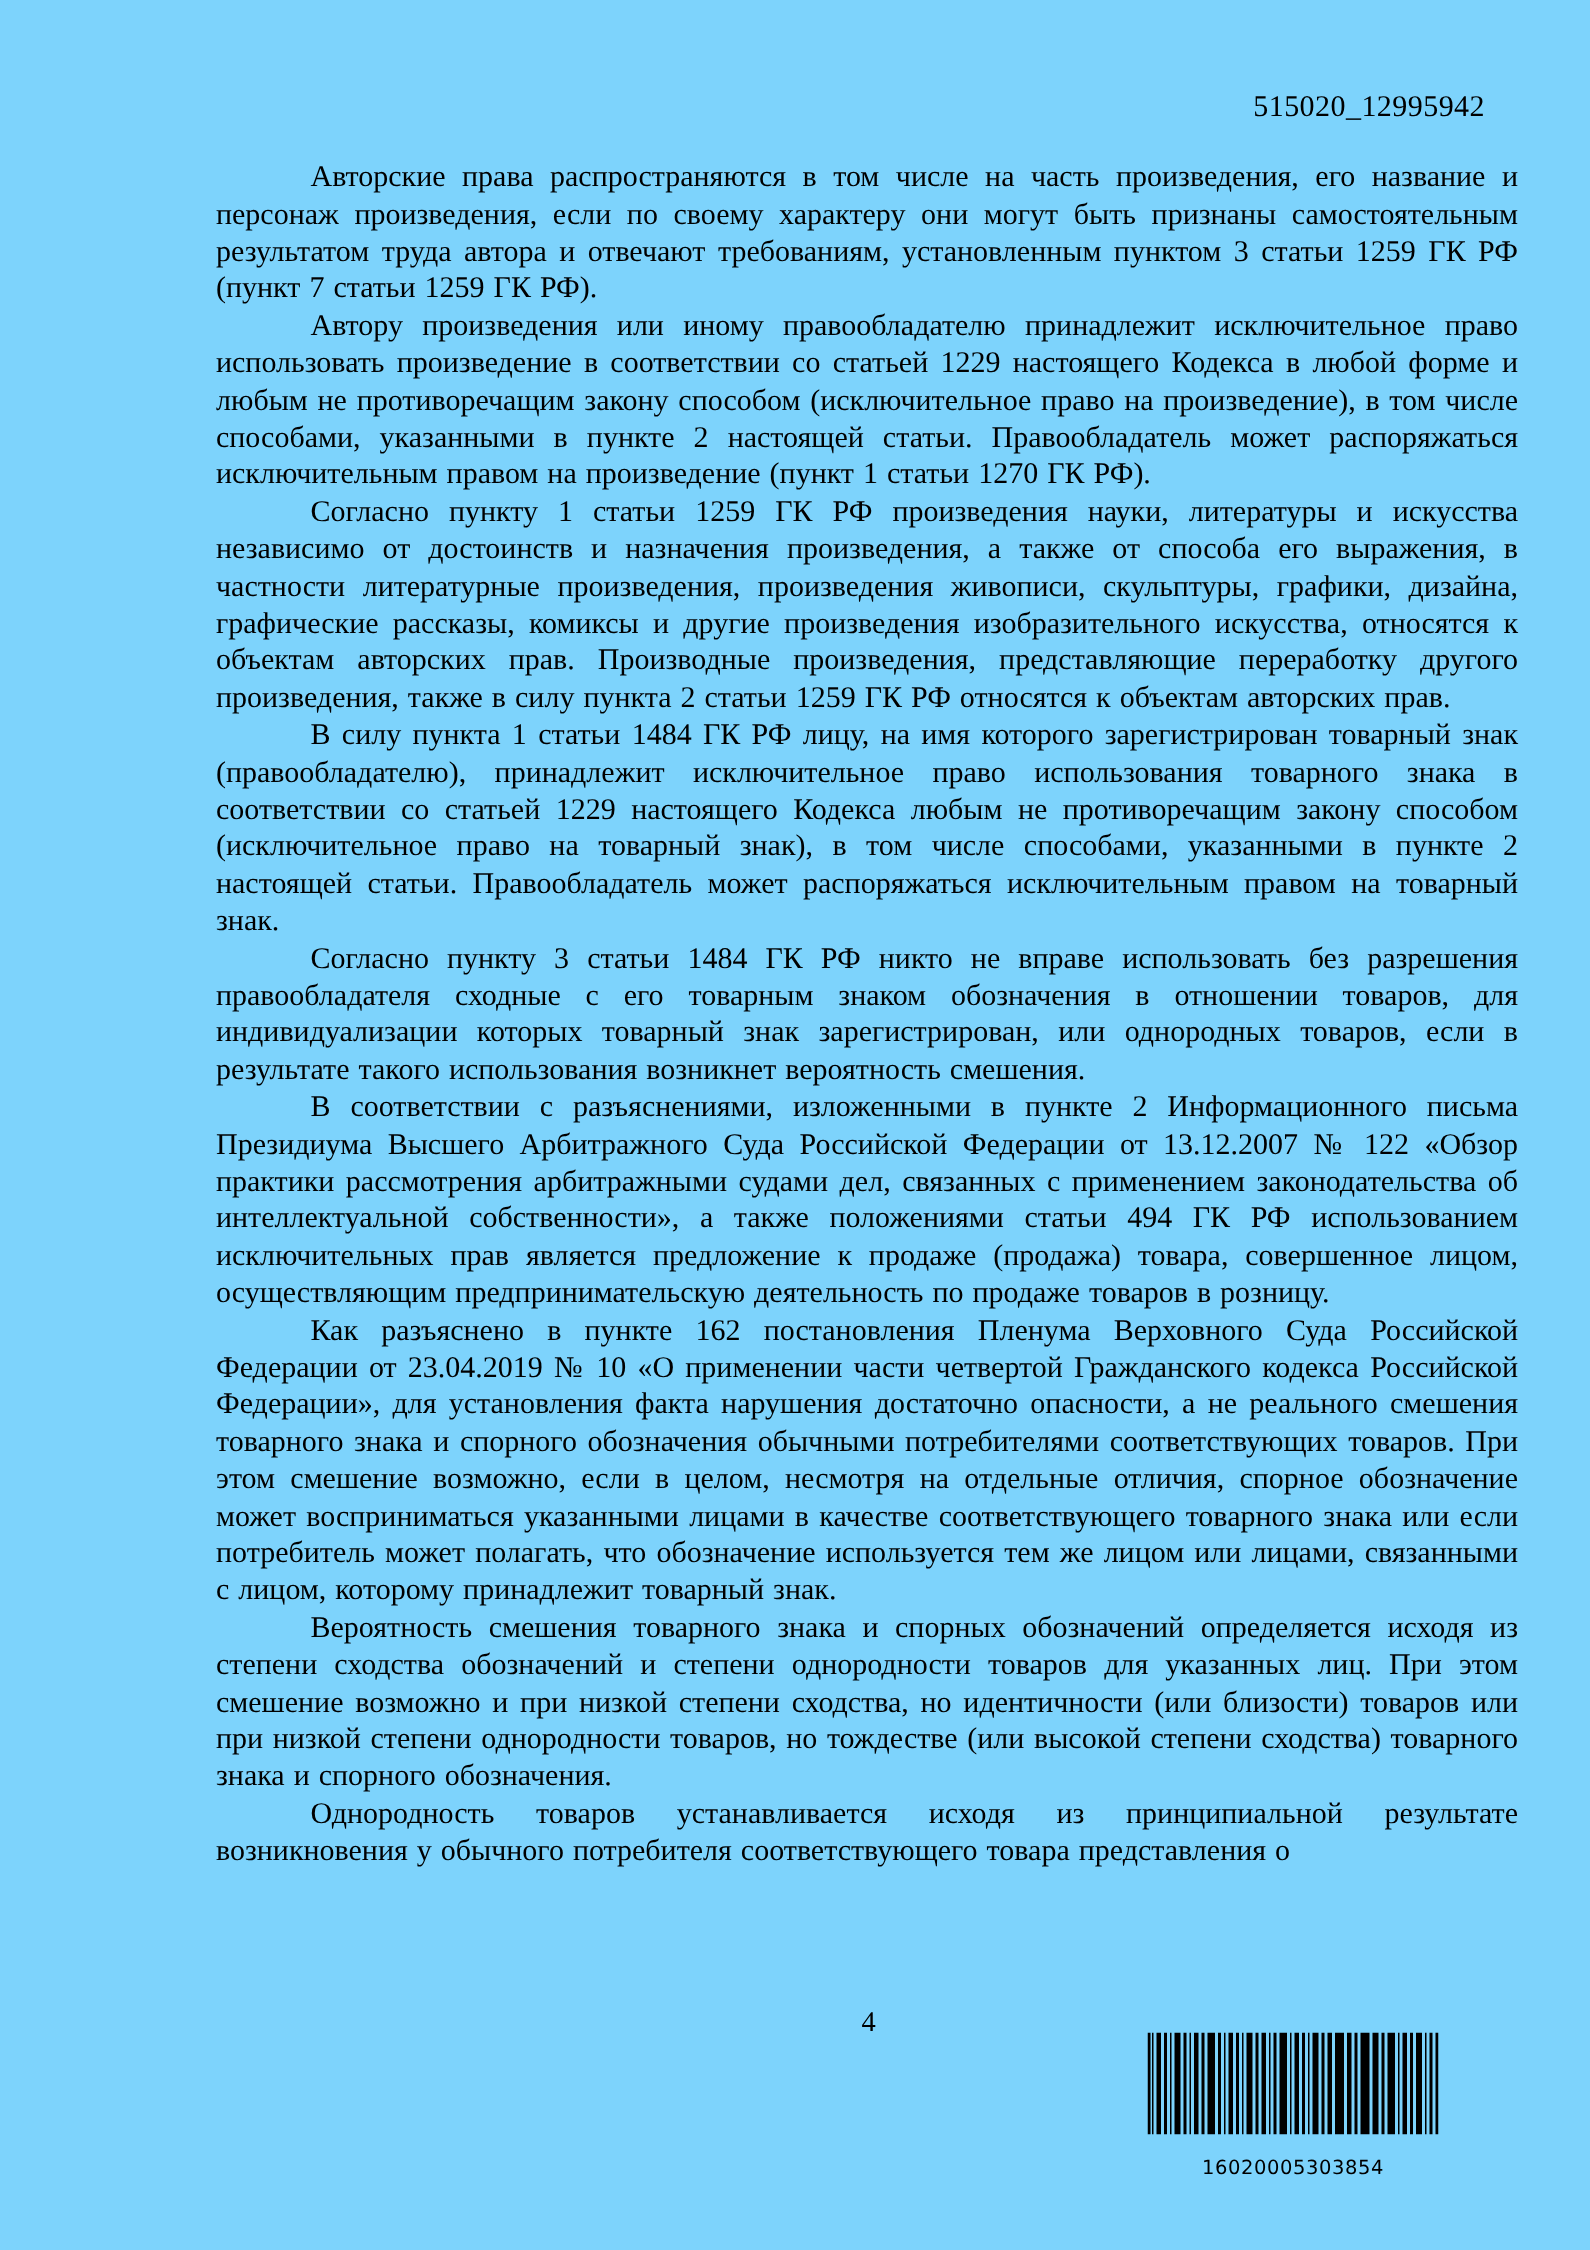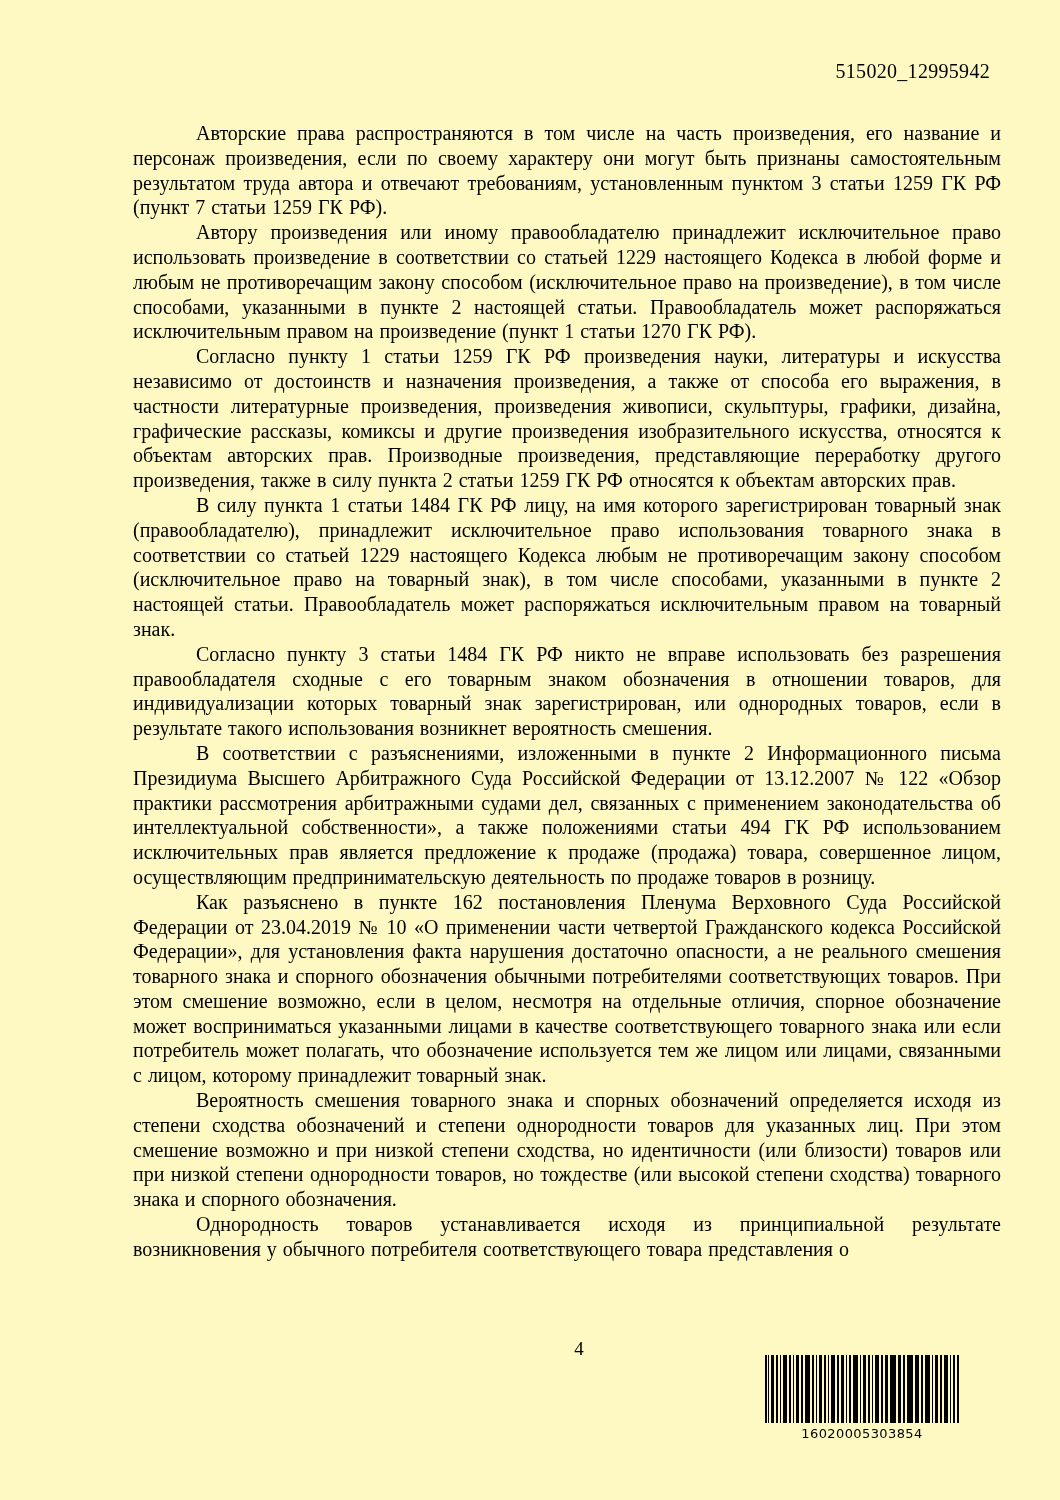--- a/index.html
+++ b/index.html
@@ -1,44 +1,43 @@
 <!DOCTYPE html>
 <html><head>
 <meta charset="utf-8">
 <style>
   * { margin: 0; padding: 0; box-sizing: border-box; }
   html, body { background: #ffffff; }
   .page {
     position: relative;
     width: 1060px;
     height: 1500px;
-    background: #fef9c3;
+    background: #7dd3fc;
     color: #000000;
     font-family: "Liberation Serif", "DejaVu Serif", serif;
     overflow: hidden;
   }
   .doc-number {
     position: absolute;
     top: 60px;
     left: 0;
     width: 990px;
     text-align: right;
     font-size: 20px;
     letter-spacing: 0.3px;
     white-space: nowrap;
   }
   .doc-body {
     position: absolute;
     top: 106px;
-    left: 133px;
+    left: 144px;
     width: 868px;
     font-size: 20px;
     line-height: 24.8px;
     text-align: justify;
-    margin-top: 15px;
   }
   .doc-body p {
     margin: 0;
     text-indent: 63px;
     word-spacing: 1px;
   }
   .page-number {
     position: absolute;
     top: 1338px;
     left: 145px;
@@ -52,21 +51,21 @@
     left: 765px;
     width: 194px;
     text-align: center;
   }
   .barcode-svg {
     display: block;
     width: 194px;
     height: 68px;
   }
   .barcode-number {
-    margin-top: 3px;
+    margin-top: 15px;
     font-family: "DejaVu Sans", "Liberation Sans", sans-serif;
     font-size: 13px;
     letter-spacing: 0.4px;
     color: #000000;
     white-space: nowrap;
   }
 </style>
 </head>
 <body>
 

